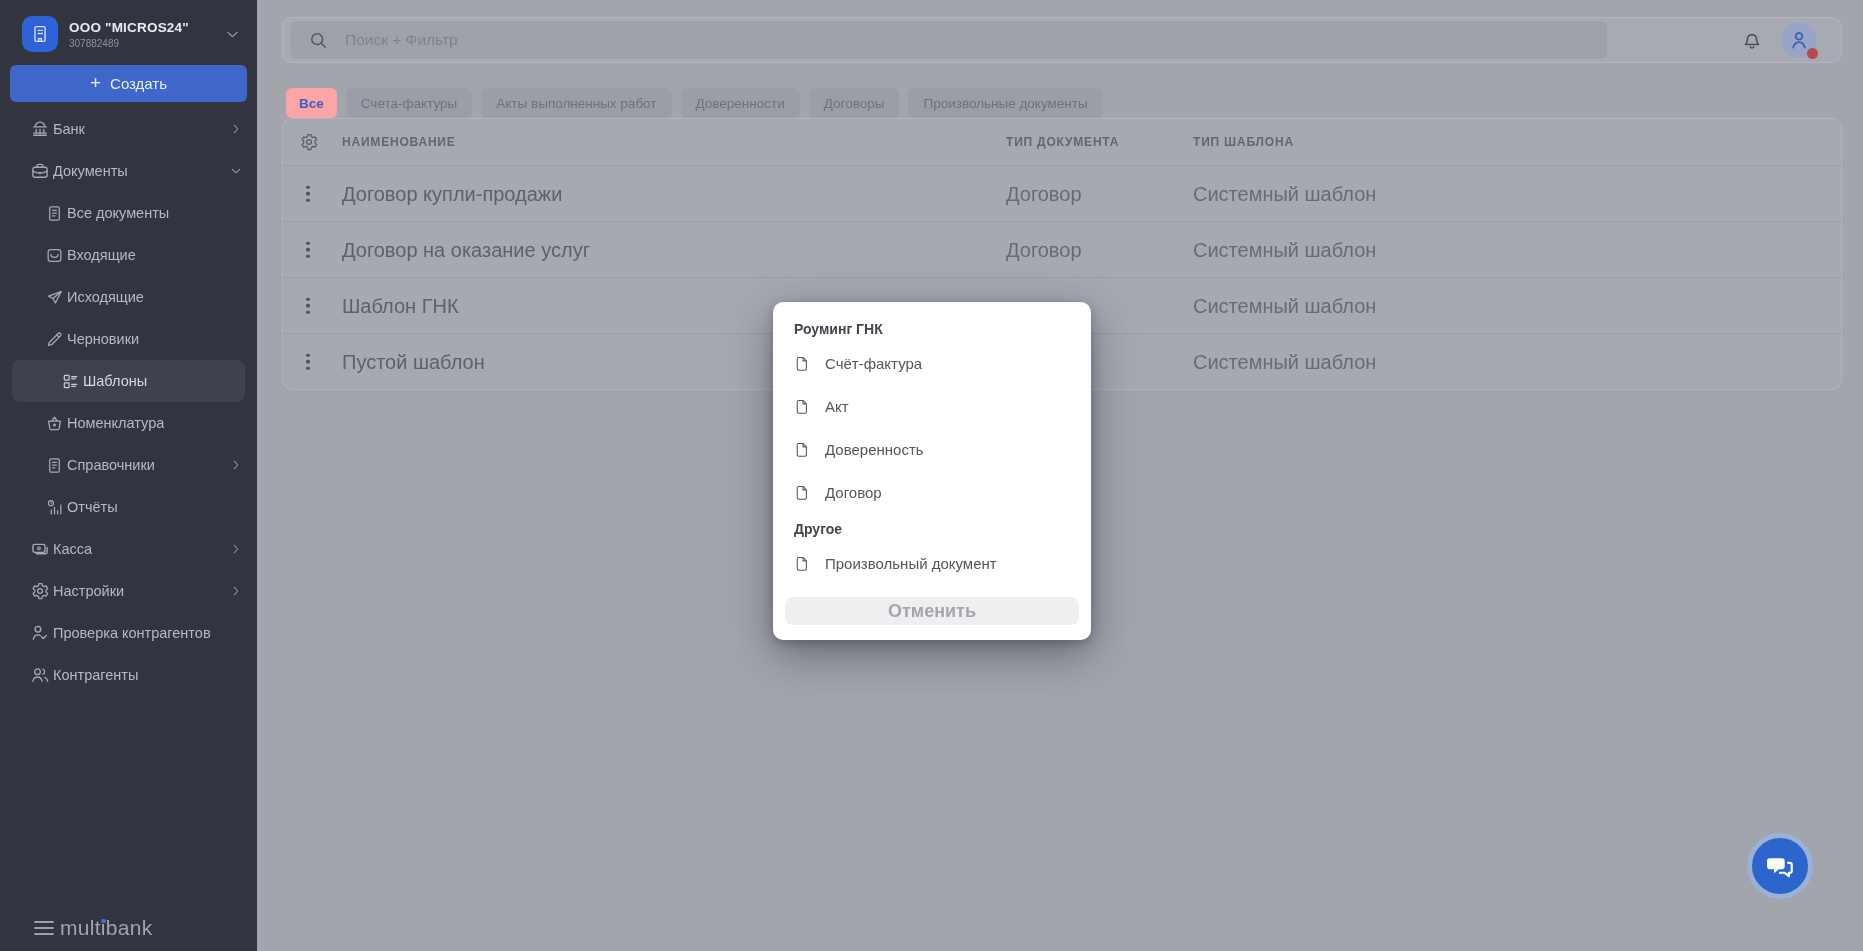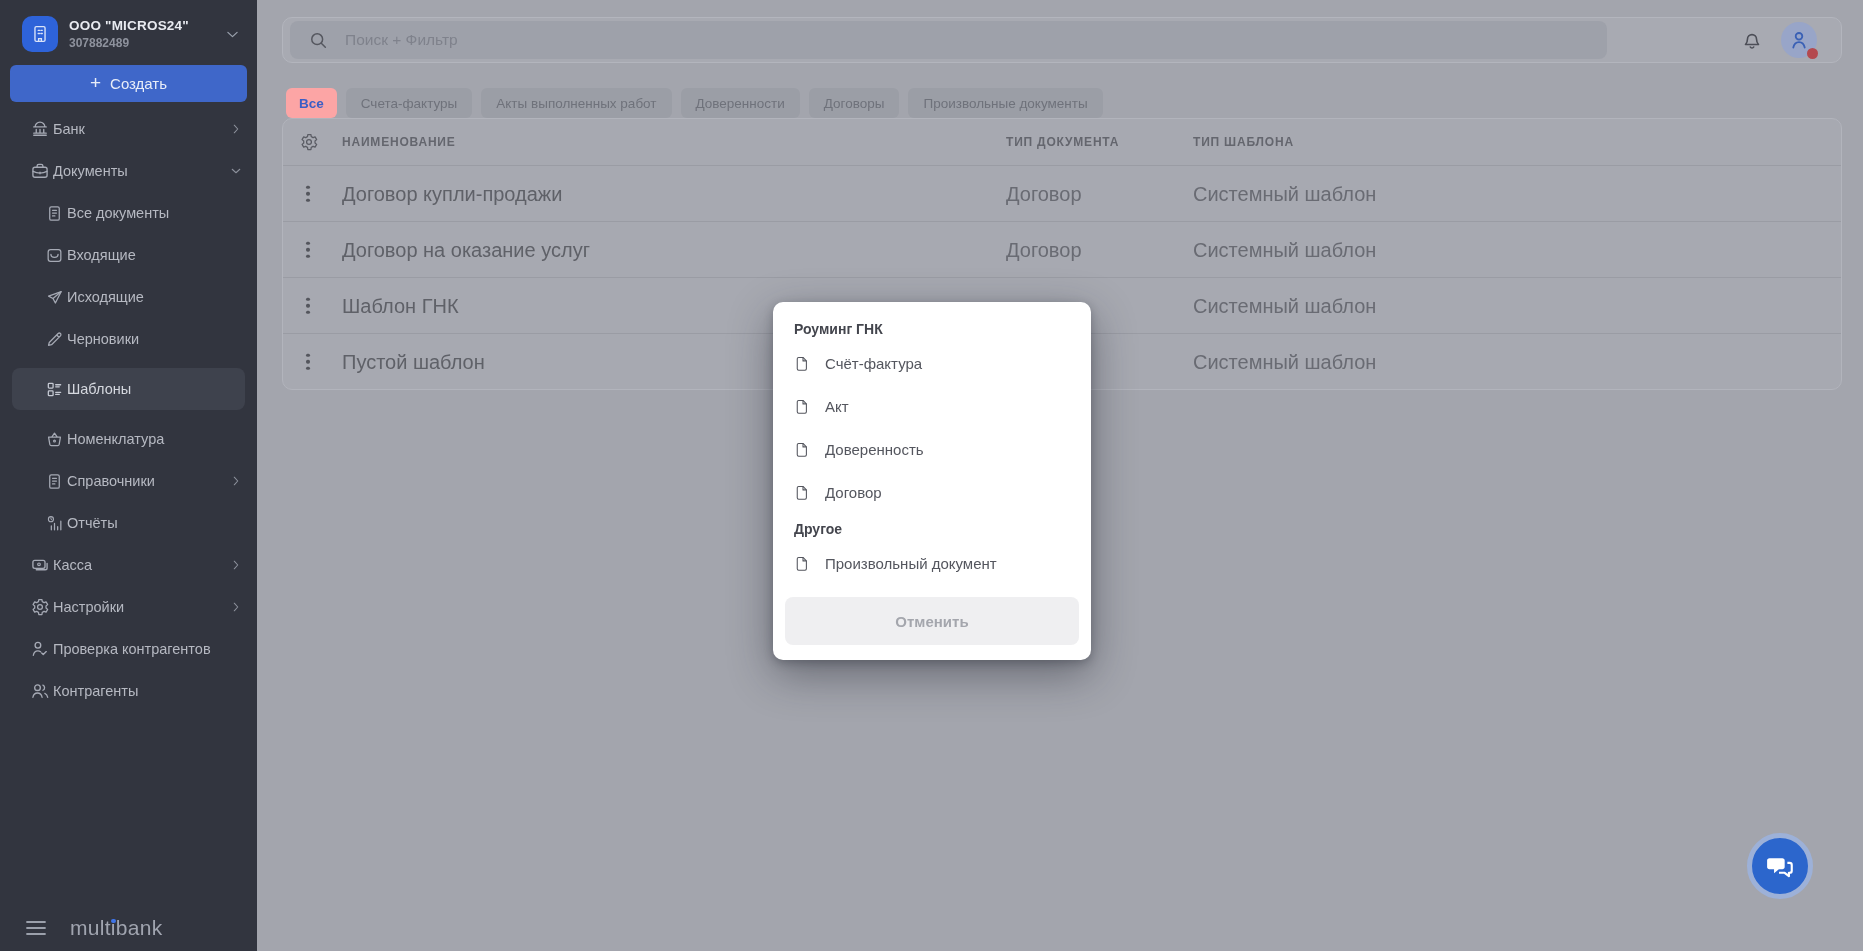--- a/index.html
+++ b/index.html
@@ -5,35 +5,35 @@
   html,body{margin:0;padding:0;background:#888;}
   .app{position:relative;width:1863px;height:951px;overflow:hidden;
        font-family:"Liberation Sans",sans-serif;background:#a3a5ad;}
 
   
   .sidebar{position:absolute;left:0;top:0;bottom:0;width:257px;background:#32353f;z-index:2;}
   .company{display:flex;align-items:center;gap:11px;padding:16px 16px 0 22px;cursor:pointer;}
   .company-avatar{width:36px;height:36px;border-radius:10px;background:#2e63d9;flex:0 0 auto;
                   display:grid;place-items:center;color:#d9e3f8;}
   .company-name{font-size:13.5px;font-weight:bold;color:#e9ebf1;letter-spacing:.2px;}
-  .company-inn{font-size:12px;color:#8e929d;margin-top:3px;font-weight:bold;}
+  .company-inn{font-size:10px;color:#8e929d;margin-top:3px;}
   .company-chev{margin-left:auto;color:#99a0ac;display:grid;place-items:center;}
   .create-btn{margin:13px 10px 0;width:237px;height:37px;border:none;border-radius:6px;
               background:#3f67c9;color:#e8edf8;font-size:15px;font-family:inherit;
               display:flex;align-items:center;justify-content:center;gap:9px;cursor:pointer;}
   .create-plus{font-size:19px;font-weight:400;line-height:1;margin-top:-2px;}
   .nav{margin-top:6px;}
   .nav-item{height:42px;display:flex;align-items:center;gap:3px;padding:0 14px 0 30px;
             color:#b6b9c2;font-size:14.5px;cursor:pointer;}
   .nav-item .ni{color:#a6aab5;display:grid;place-items:center;width:20px;flex:0 0 auto;}
   .nav-item.child{padding-left:44px;}
-  .nav-item.active{background:#3e424d;border-radius:8px;margin:8px 12px;padding-left:32px;color:#d5d8df;}
+  .nav-item.active{background:#3e424d;border-radius:8px;margin:0 12px;padding-left:48px;color:#d5d8df;}
   .nav-item.active .ni{color:#c6cad4;}
   .chev-r{margin-left:auto;color:#8d919c;display:grid;place-items:center;}
-  .logo-row{position:absolute;left:24px;bottom:11px;display:flex;gap:22px;color:#9ba0ab;}
+  .logo-row{position:absolute;left:32px;bottom:11px;display:flex;gap:4px;color:#9ba0ab;}
   .logo-text{font-size:21px;letter-spacing:.3px;position:relative;color:#a0a4af;}
   .logo-idot{position:absolute;left:41px;top:2.5px;width:4.6px;height:4.6px;border-radius:50%;
              background:#3f74e8;}
 
   
   .main{position:absolute;left:257px;top:0;right:0;bottom:0;}
   .topbar{position:absolute;left:25px;right:21px;top:17px;height:46px;border-radius:10px;
           background:#a8aab2;border:1px solid #b3b5bd;box-sizing:border-box;
           display:flex;align-items:center;}
   .search-box{margin-left:7px;width:1317px;height:38px;border-radius:8px;background:#9ea1aa;
@@ -72,23 +72,23 @@
   .kebab i{width:3.5px;height:3.5px;border-radius:50%;background:#54565d;}
 
   
   .modal{position:absolute;left:773px;top:302px;width:318px;background:#ffffff;border-radius:10px;
          box-shadow:0 14px 44px rgba(28,31,42,.45),0 3px 10px rgba(28,31,42,.28);
          padding:14px 0 15px;box-sizing:border-box;z-index:5;}
   .m-title{padding:0 21px;font-size:14px;font-weight:bold;color:#43454d;line-height:26px;}
   .m-item{height:43px;display:flex;align-items:center;gap:14px;padding:0 21px;font-size:15px;
           color:#54565e;cursor:pointer;}
   .m-item .mi{color:#54565e;display:grid;place-items:center;flex:0 0 auto;}
-  .m-cancel{display:block;margin:12px 12px 0;width:calc(100% - 24px);height:48px;border:none;
+  .m-cancel{display:block;margin:12px 12px 0;width:calc(100% - 24px);height:28px;border:none;
             border-radius:8px;background:#efeff1;color:#a4a6ad;font-family:inherit;
-            font-size:15px;font-weight:bold;cursor:default;}
+            font-size:18px;font-weight:bold;cursor:default;}
 
   
   .chat-fab{position:absolute;right:50px;bottom:52px;width:66px;height:66px;border-radius:50%;
             background:#2c66cc;border:5px solid #9db1d8;box-sizing:border-box;
             display:grid;place-items:center;cursor:pointer;z-index:6;}
 </style>
 </head>
 <body>
 
 <svg width="0" height="0" style="position:absolute">

